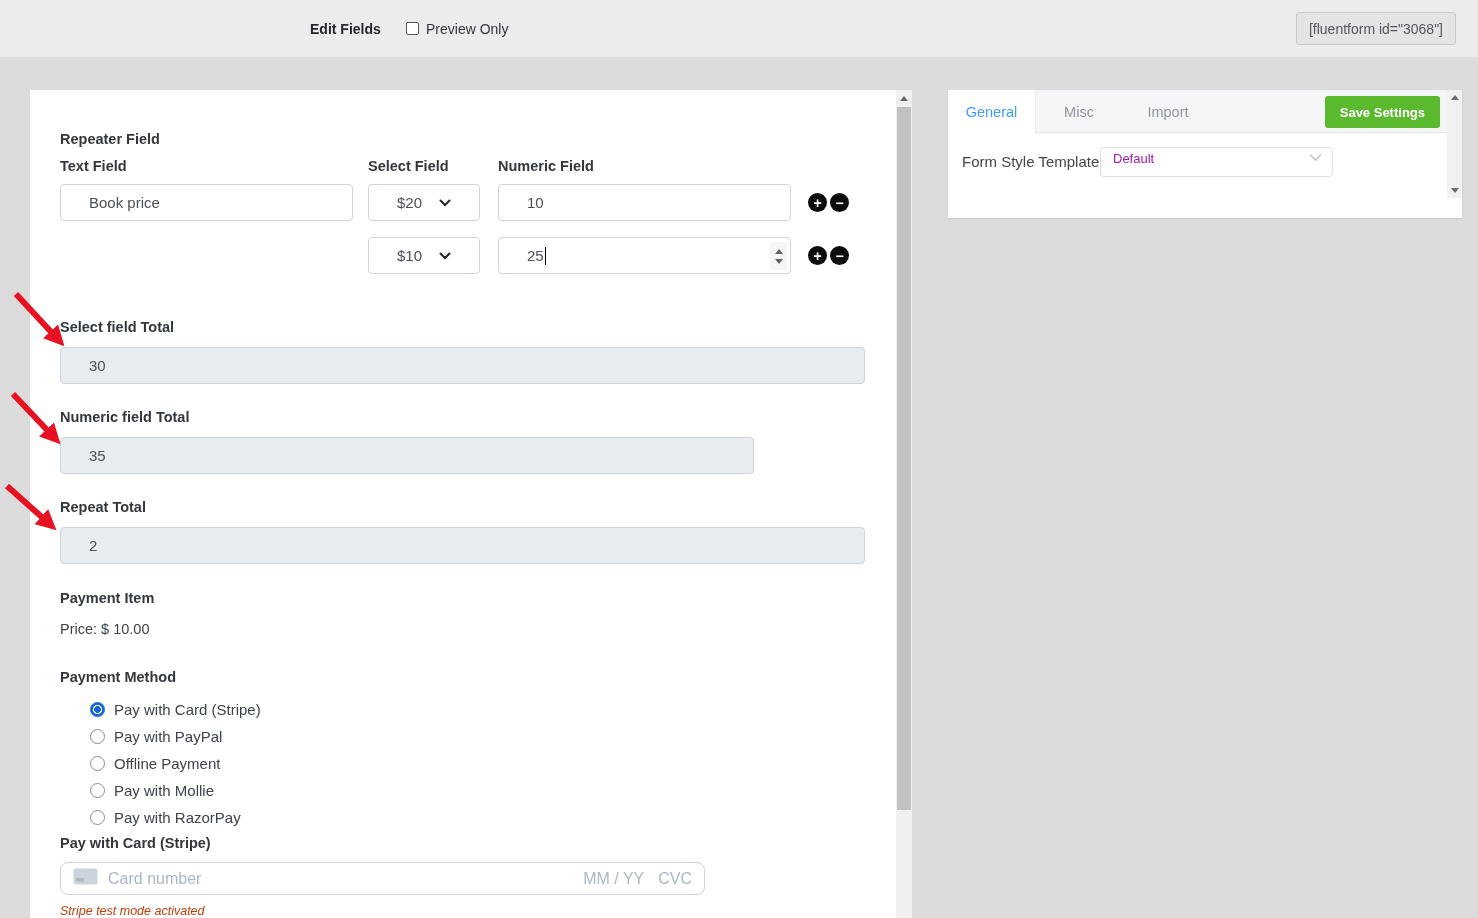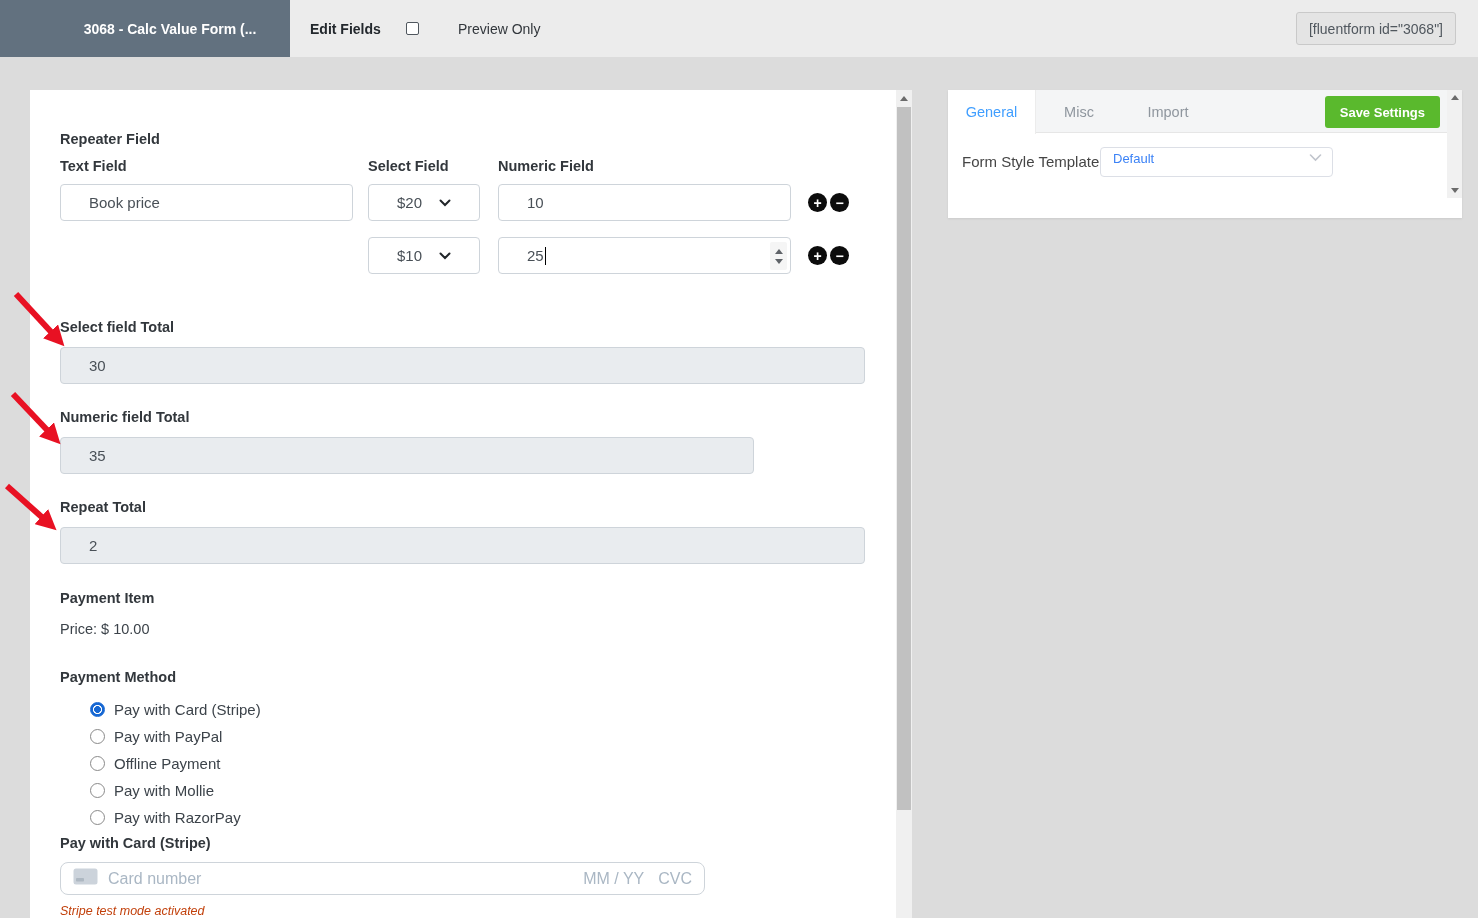--- a/index.html
+++ b/index.html
@@ -15,21 +15,21 @@
   .topbar { position:absolute; left:0; top:0; width:1478px; height:57px; background:#ececec; }
   .topbar-title {
     position:absolute; left:0; top:0; width:290px; height:57px;
     background:#62717f; color:#fff; font-weight:bold; font-size:14px;
     display:flex; align-items:center; justify-content:center; padding-left:50px;
   }
   .edit-fields { position:absolute; left:310px; top:0; height:57px; display:flex; align-items:center;
     font-weight:bold; font-size:14px; color:#23282d; }
   .preview-wrap { position:absolute; left:406px; top:0; height:57px; display:flex; align-items:center; gap:7px; }
   .checkbox { width:13px; height:13px; border:1px solid #50575e; border-radius:2px; background:#fff; }
-  .preview-label { font-size:14px; color:#32373c;margin-left:32px; }
+  .preview-label { font-size:14px; color:#32373c; }
   .shortcode {
     position:absolute; right:22px; top:12px; height:33px; padding:0 12px;
     background:#e4e4e4; border:1px solid #c9c9c9; border-radius:3px;
     display:flex; align-items:center; font-size:14px; color:#50575e;
   }
   
   .card { position:absolute; left:30px; top:90px; width:866px; height:828px; background:#fff; }
   .lbl { position:absolute; font-size:14.5px; font-weight:bold; color:#32373c; }
   .plain { position:absolute; font-size:14.5px; color:#3c434a; }
   .fc {
@@ -88,33 +88,32 @@
   .save-btn {
     position:absolute; right:22px; top:6px; height:31px; padding:16px 15px;
     background:#5ab92d; color:#fff; font-weight:bold; font-size:13px;
     border:none; border-radius:3px; display:flex; align-items:center; cursor:pointer;
   }
   .panel-row-label { position:absolute; left:14px; top:63px; font-size:15px; color:#454545; }
   .panel-select {
     position:absolute; left:152px; top:57px; width:233px; height:30px;
     border:1px solid #dcdfe6; border-radius:4px; background:#fff;
     display:flex; align-items:center; justify-content:space-between; padding:0 10px 8px 12px;
-    font-size:13px; color:#3b82f6; cursor:pointer;
+    font-size:13px; color:#a21caf; cursor:pointer;
   }
   .panel-scroll { position:absolute; right:0; top:0; width:15px; height:108px; background:#f1f1f1; }
   .panel-scroll .up { position:absolute; top:5px; left:0; width:15px; display:flex; justify-content:center; }
   .panel-scroll .down { position:absolute; bottom:5px; left:0; width:15px; display:flex; justify-content:center; }
   
   .arrows { position:absolute; left:0; top:280px; pointer-events:none; }
 </style>
 </head>
 <body>
 
 <div class="topbar">
-  <div class="topbar-title">3068 - Calc Value Form (...</div>
   <div class="edit-fields">Edit Fields</div>
   <div class="preview-wrap">
     <span class="checkbox"></span>
     <span class="preview-label">Preview Only</span>
   </div>
   <div class="shortcode">[fluentform id="3068"]</div>
 </div>
 
 <div class="card">
 

